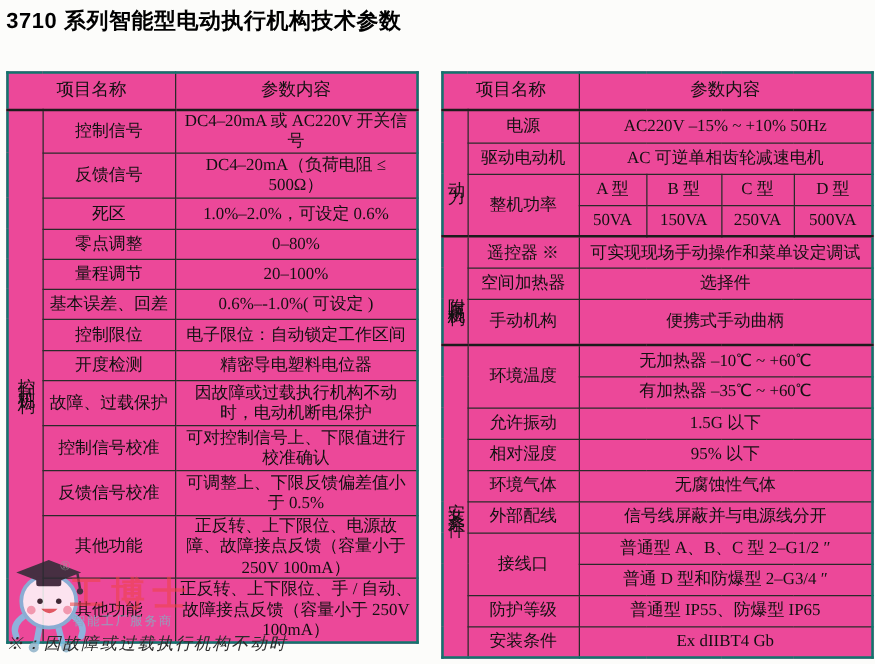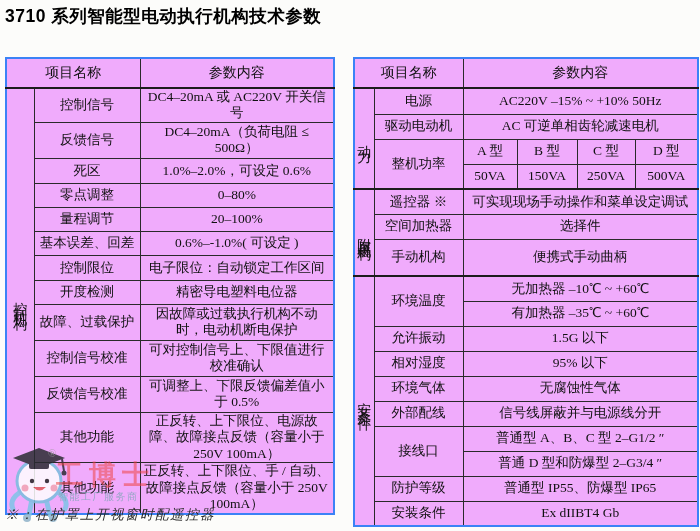--- a/index.html
+++ b/index.html
@@ -14,22 +14,22 @@
   .page-title{
     position:absolute;left:5px;top:4px;
     font-family:"Liberation Sans", sans-serif;
     font-weight:bold;font-size:17.5px;color:#000;
     letter-spacing:0.5px;
   }
   table{
     position:absolute;
     border-collapse:collapse;
     table-layout:fixed;
-    border:2px solid #3b82f6;
-    background:#f0abfc;
+    border:2px solid #0f766e;
+    background:#ec4899;
   }
   td{
     border:1px solid #2a2a2a;
     text-align:center;vertical-align:middle;
     font-size:13.5px;line-height:1.22;
     padding:0 2px;color:#111;
     overflow:hidden;
   }
   tr.thead td{font-size:14px;border-bottom:2px solid #1c1c1c;}
   tr.group-start td{border-top:2px solid #1c1c1c;}
@@ -257,13 +257,13 @@
     <circle cx="41" cy="40" r="2.2" fill="#222222"></circle>
     <circle cx="19" cy="47" r="3.5" fill="#f2a7b4"></circle>
     <circle cx="48" cy="47" r="3.5" fill="#f2a7b4"></circle>
     <path d="M27 46 Q33.5 53 40 46 Z" fill="#e05a5a"></path>
   </svg>
   <span class="wm-reg">®</span>
   <span class="wm-brand">工博士</span>
   <span class="wm-tagline">智能工厂服务商</span>
 </div>
 
-<div class="footnote">※：在护罩上开视窗时配遥控器</div>
+<div class="footnote">※：因故障或过载执行机构不动时</div>
 
 </body></html>

